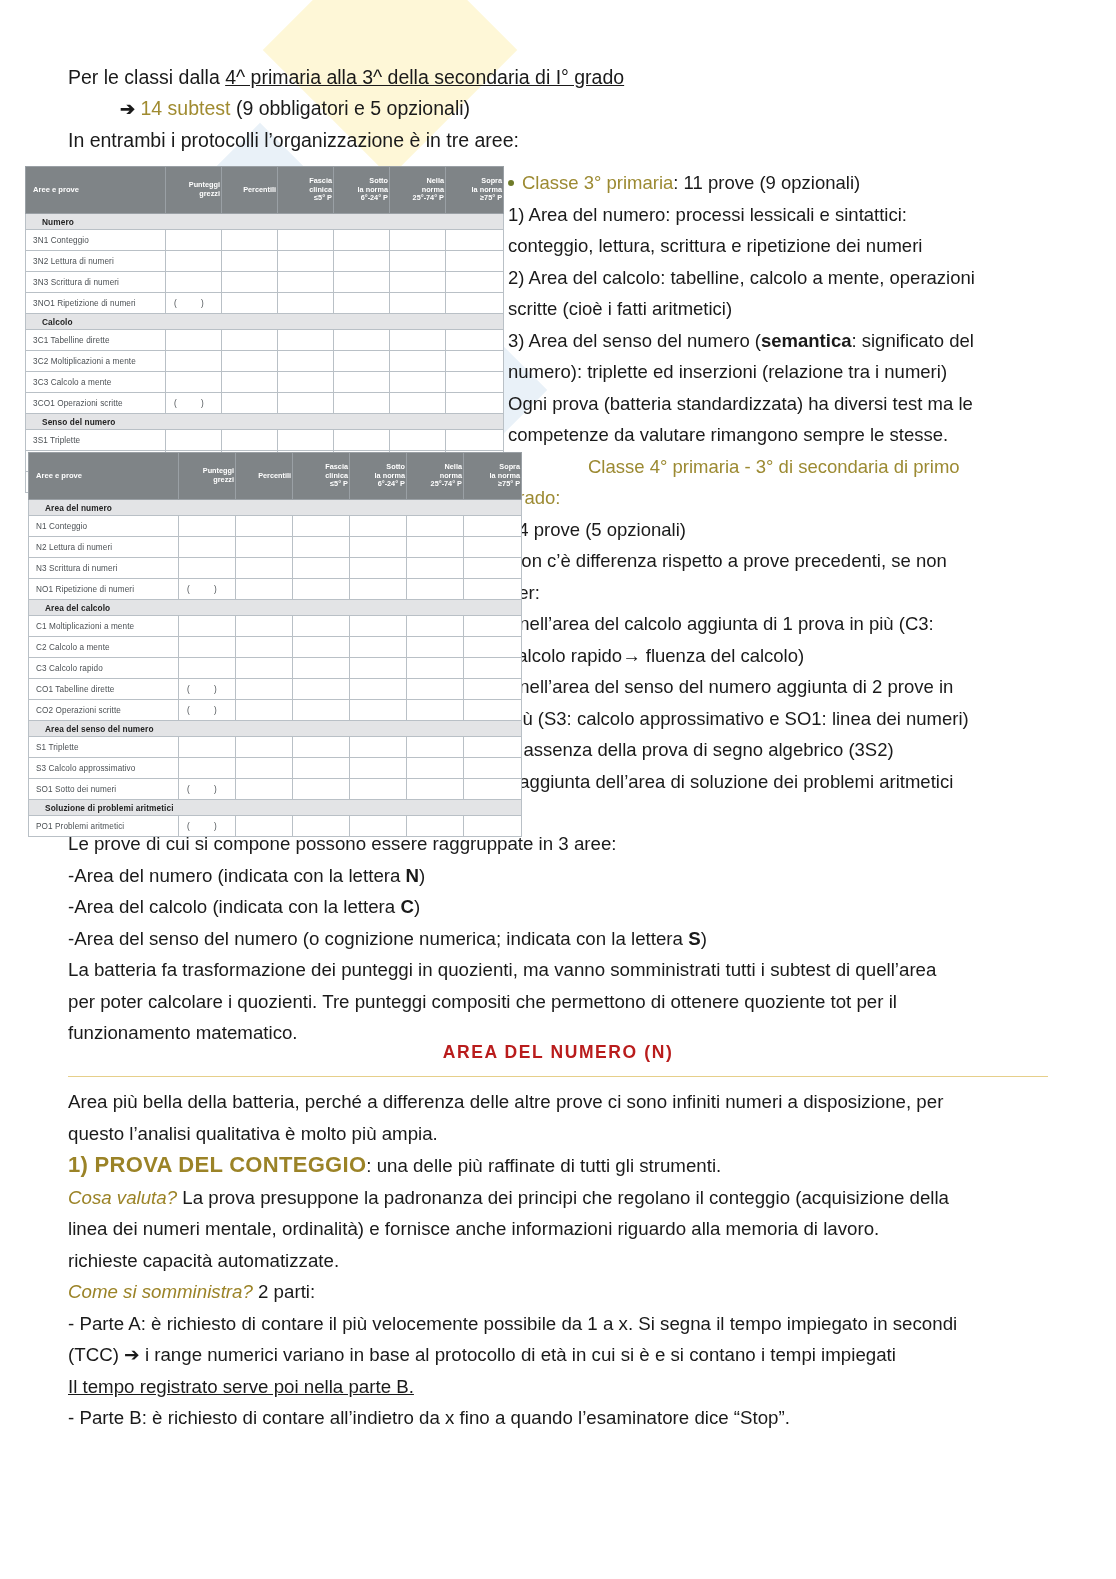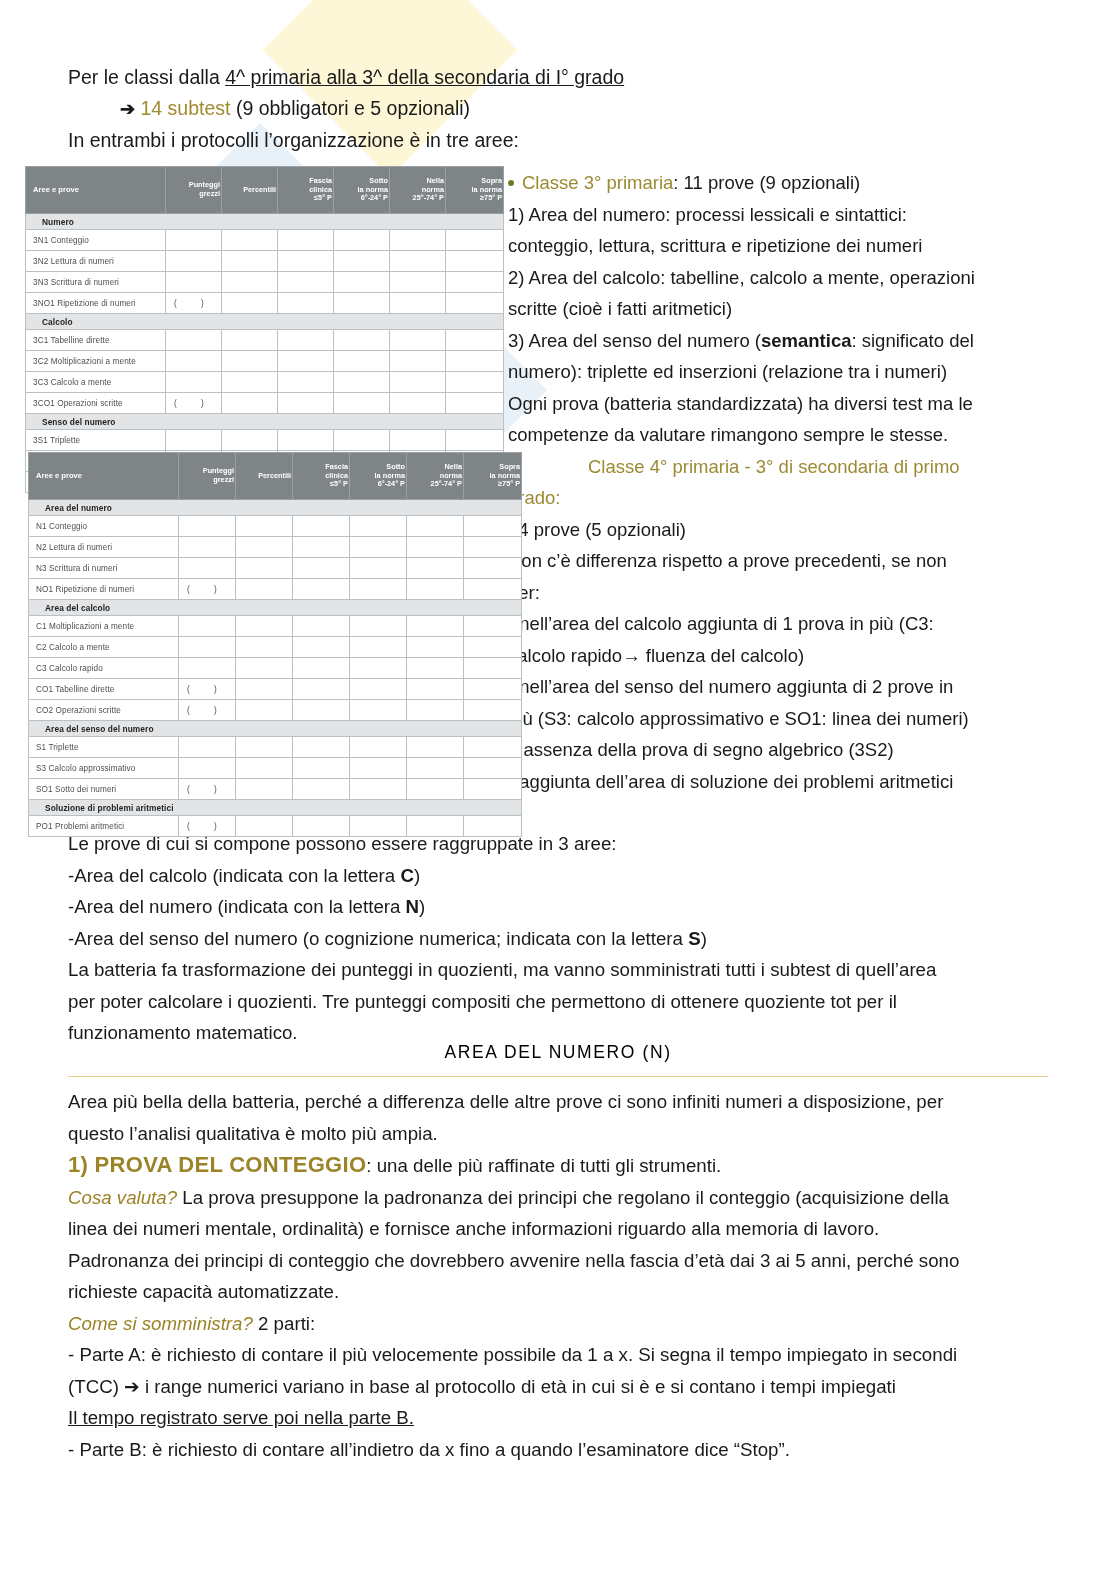--- a/index.html
+++ b/index.html
@@ -155,23 +155,24 @@
     line-height: 31.5px;
   }
   .body-text p { margin: 0; }
 
   .section-title {
     position: absolute;
     left: 68px;
     top: 1042px;
     width: 980px;
     text-align: center;
-    color: #000000;
+    color: #b91c1c;
     font-size: 17.5px;
     letter-spacing: 1.6px;
+    font-weight: bold;
   }
   .rule {
     position: absolute;
     left: 68px;
     top: 1076px;
     width: 980px;
     height: 1px;
     background: #e6cf8a;
   }
 
@@ -574,24 +575,24 @@
     <div>calcolo rapido→ fluenza del calcolo)</div>
     <div>- nell’area del senso del numero aggiunta di 2 prove in</div>
     <div>più (S3: calcolo approssimativo e SO1: linea dei numeri)</div>
     <div>e assenza della prova di segno algebrico (3S2)</div>
     <div>- aggiunta dell’area di soluzione dei problemi aritmetici</div>
   </div>
 
   <div class="body-text">
     <p>Le prove di cui si compone possono essere raggruppate in 3 aree:</p>
     <p>
-      <span>-Area del calcolo (indicata con la lettera </span><b>C</b><span>)</span>
+      <span>-Area del numero (indicata con la lettera </span><b>N</b><span>)</span>
     </p>
     <p>
-      <span>-Area del numero (indicata con la lettera </span><b>N</b><span>)</span>
+      <span>-Area del calcolo (indicata con la lettera </span><b>C</b><span>)</span>
     </p>
     <p>
       <span>-Area del senso del numero (o cognizione numerica; indicata con la lettera </span><b>S</b><span>)</span>
     </p>
     <p>La batteria fa trasformazione dei punteggi in quozienti, ma vanno somministrati tutti i subtest di quell’area</p>
     <p>per poter calcolare i quozienti. Tre punteggi compositi che permettono di ottenere quoziente tot per il</p>
     <p>funzionamento matematico.</p>
   </div>
 
   <div class="section-title">AREA DEL NUMERO (N)</div>
@@ -600,21 +601,20 @@
   <div class="body-text2">
     <p>Area più bella della batteria, perché a differenza delle altre prove ci sono infiniti numeri a disposizione, per</p>
     <p>questo l’analisi qualitativa è molto più ampia.</p>
     <p>
       <span class="lbl-gold">1) PROVA DEL CONTEGGIO</span><span>: una delle più raffinate di tutti gli strumenti.</span>
     </p>
     <p>
       <span class="ital-gold">Cosa valuta?</span><span> La prova presuppone la padronanza dei principi che regolano il conteggio (acquisizione della</span>
     </p>
     <p>linea dei numeri mentale, ordinalità) e fornisce anche informazioni riguardo alla memoria di lavoro.</p>
-    <p>Padronanza dei principi di conteggio che dovrebbero avvenire nella fascia d’età dai 3 ai 5 anni, perché sono</p>
     <p>richieste capacità automatizzate.</p>
     <p>
       <span class="ital-gold">Come si somministra?</span><span> 2 parti:</span>
     </p>
     <p>- Parte A: è richiesto di contare il più velocemente possibile da 1 a x. Si segna il tempo impiegato in secondi</p>
     <p>(TCC) ➔ i range numerici variano in base al protocollo di età in cui si è e si contano i tempi impiegati</p>
     <p>
       <span class="u">Il tempo registrato serve poi nella parte B.</span>
     </p>
     <p>- Parte B: è richiesto di contare all’indietro da x fino a quando l’esaminatore dice “Stop”.</p>

